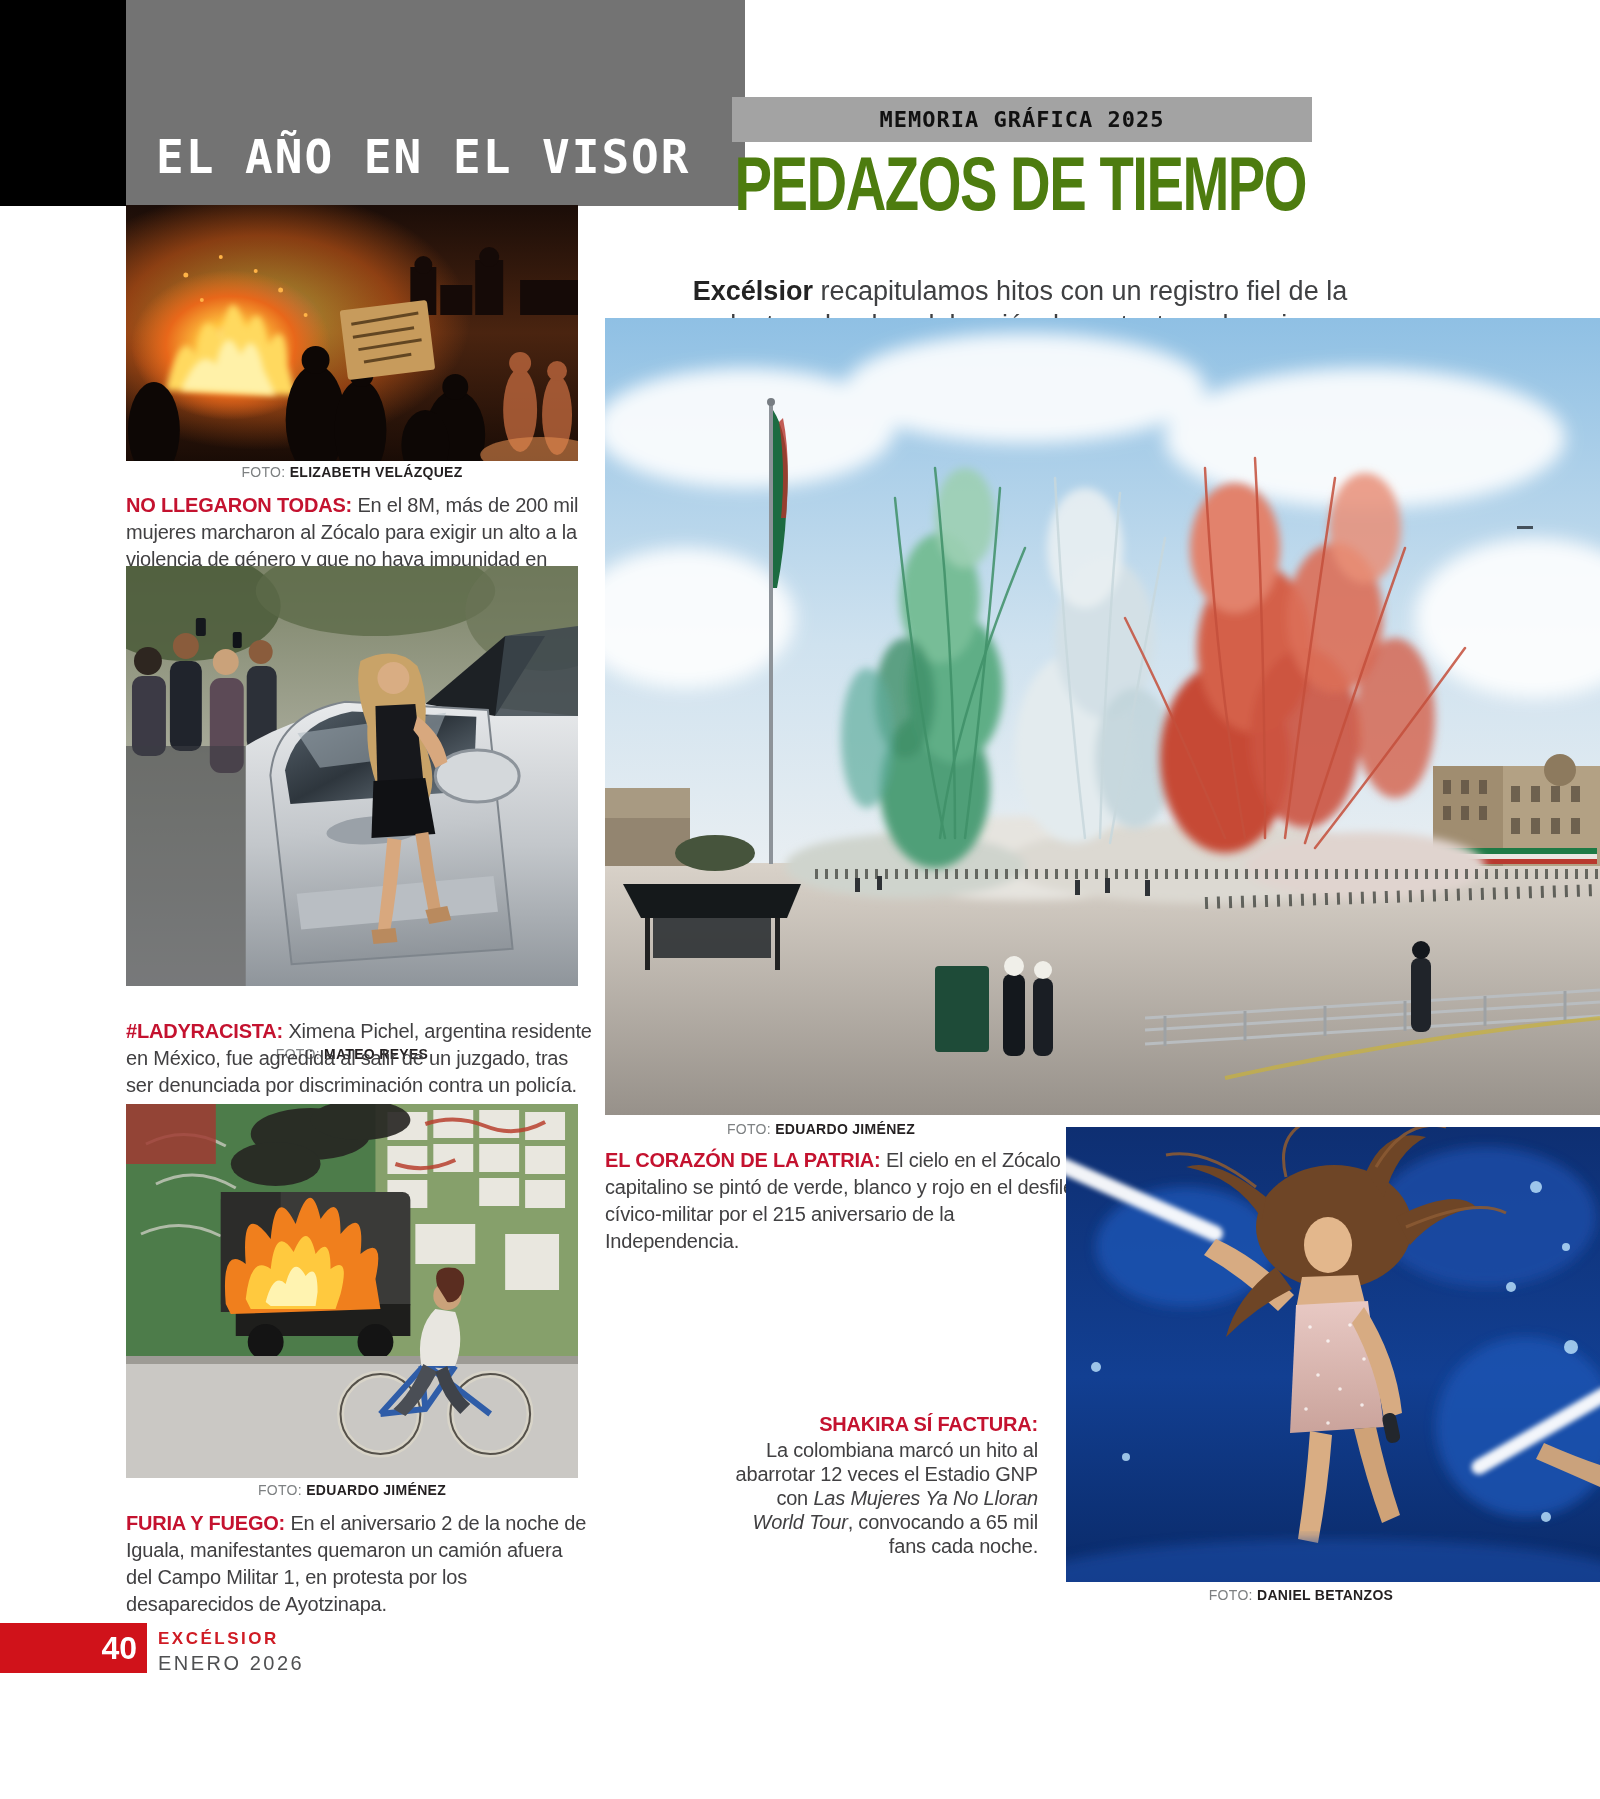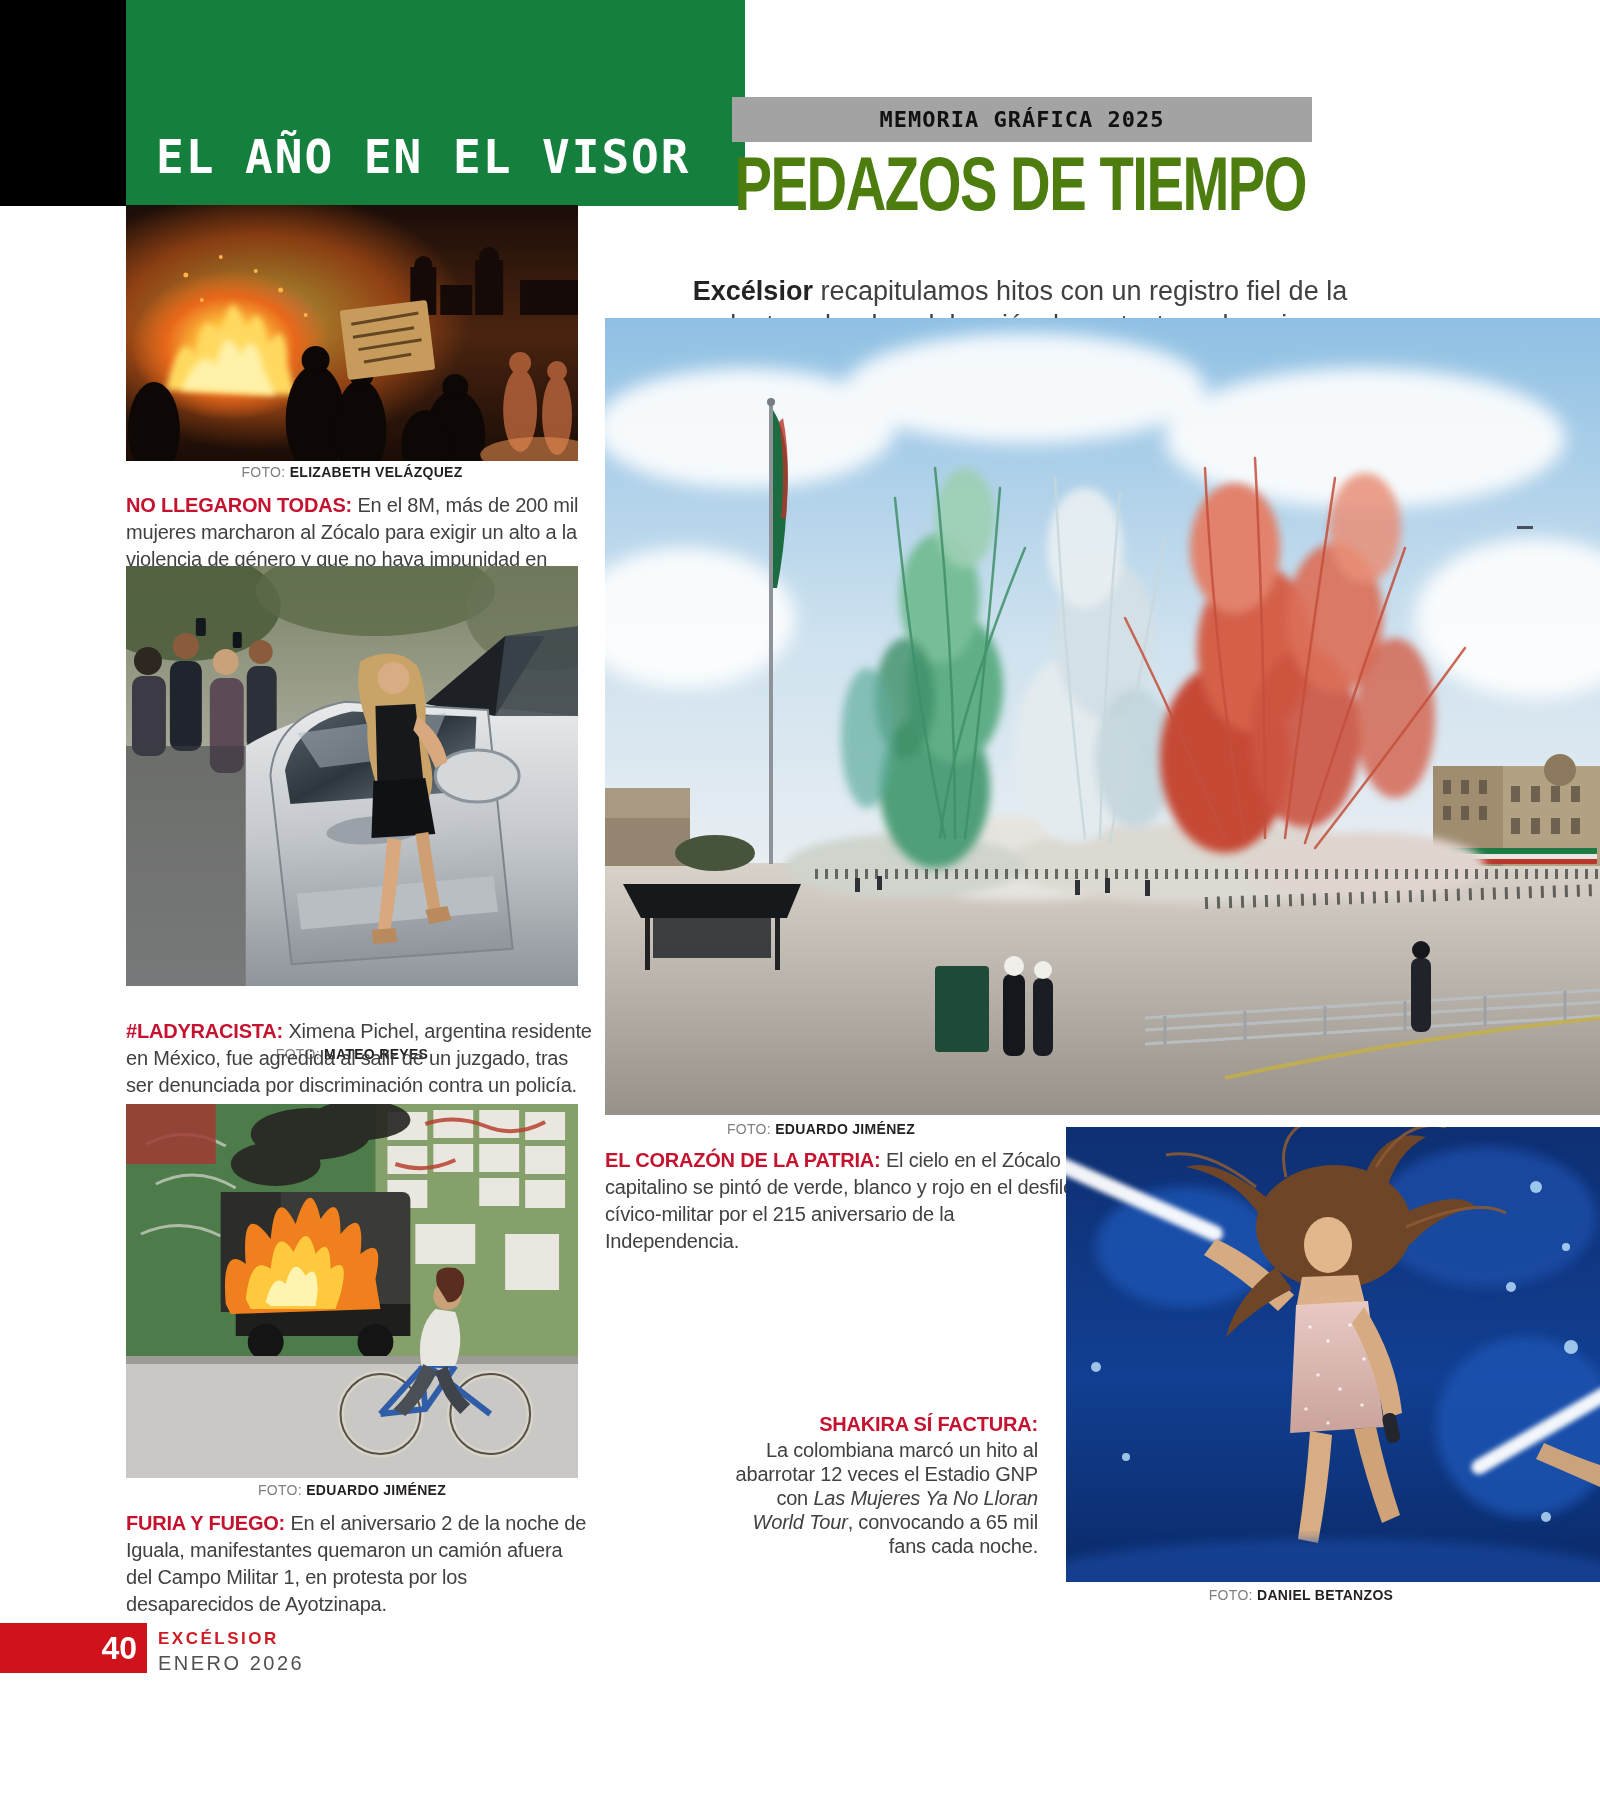--- a/index.html
+++ b/index.html
@@ -1,20 +1,20 @@
 <!DOCTYPE html>
 <html><head>
 <meta charset="utf-8">
 <style>
   html,body{margin:0;padding:0;background:#ffffff;}
   .page{position:relative;width:1600px;height:1799px;background:#ffffff;overflow:hidden;
         font-family:"Liberation Sans",sans-serif;}
   
   .black-block{position:absolute;left:0;top:0;width:126px;height:206px;background:#000;}
-  .red-banner{position:absolute;left:126px;top:0;width:619px;height:206px;background:#15803d;}
+  .red-banner{position:absolute;left:126px;top:0;width:619px;height:206px;background:#737373;}
   .kicker{position:absolute;left:30px;bottom:22px;color:#fff;
           font-family:"DejaVu Sans Mono",monospace;font-weight:bold;font-size:46px;letter-spacing:2px;white-space:nowrap;}
   .yellow-band{position:absolute;left:732px;top:97px;width:580px;height:45px;background:#a3a3a3;
                display:flex;align-items:center;justify-content:center;}
   .tagline{font-family:"DejaVu Sans Mono",monospace;font-weight:bold;font-size:22px;letter-spacing:1px;color:#111;}
   .headline{position:absolute;left:605px;top:140px;width:830px;margin:0;text-align:center;
             font-size:76px;line-height:88px;font-weight:bold;color:#4d7c0f;letter-spacing:-2px;white-space:nowrap;}
   .headline .squeeze{display:inline-block;transform:scaleX(.74);transform-origin:50% 50%;}
   .intro{position:absolute;left:605px;top:240px;width:830px;margin:0;text-align:center;
          font-size:27px;line-height:34px;color:#3f4042;}

